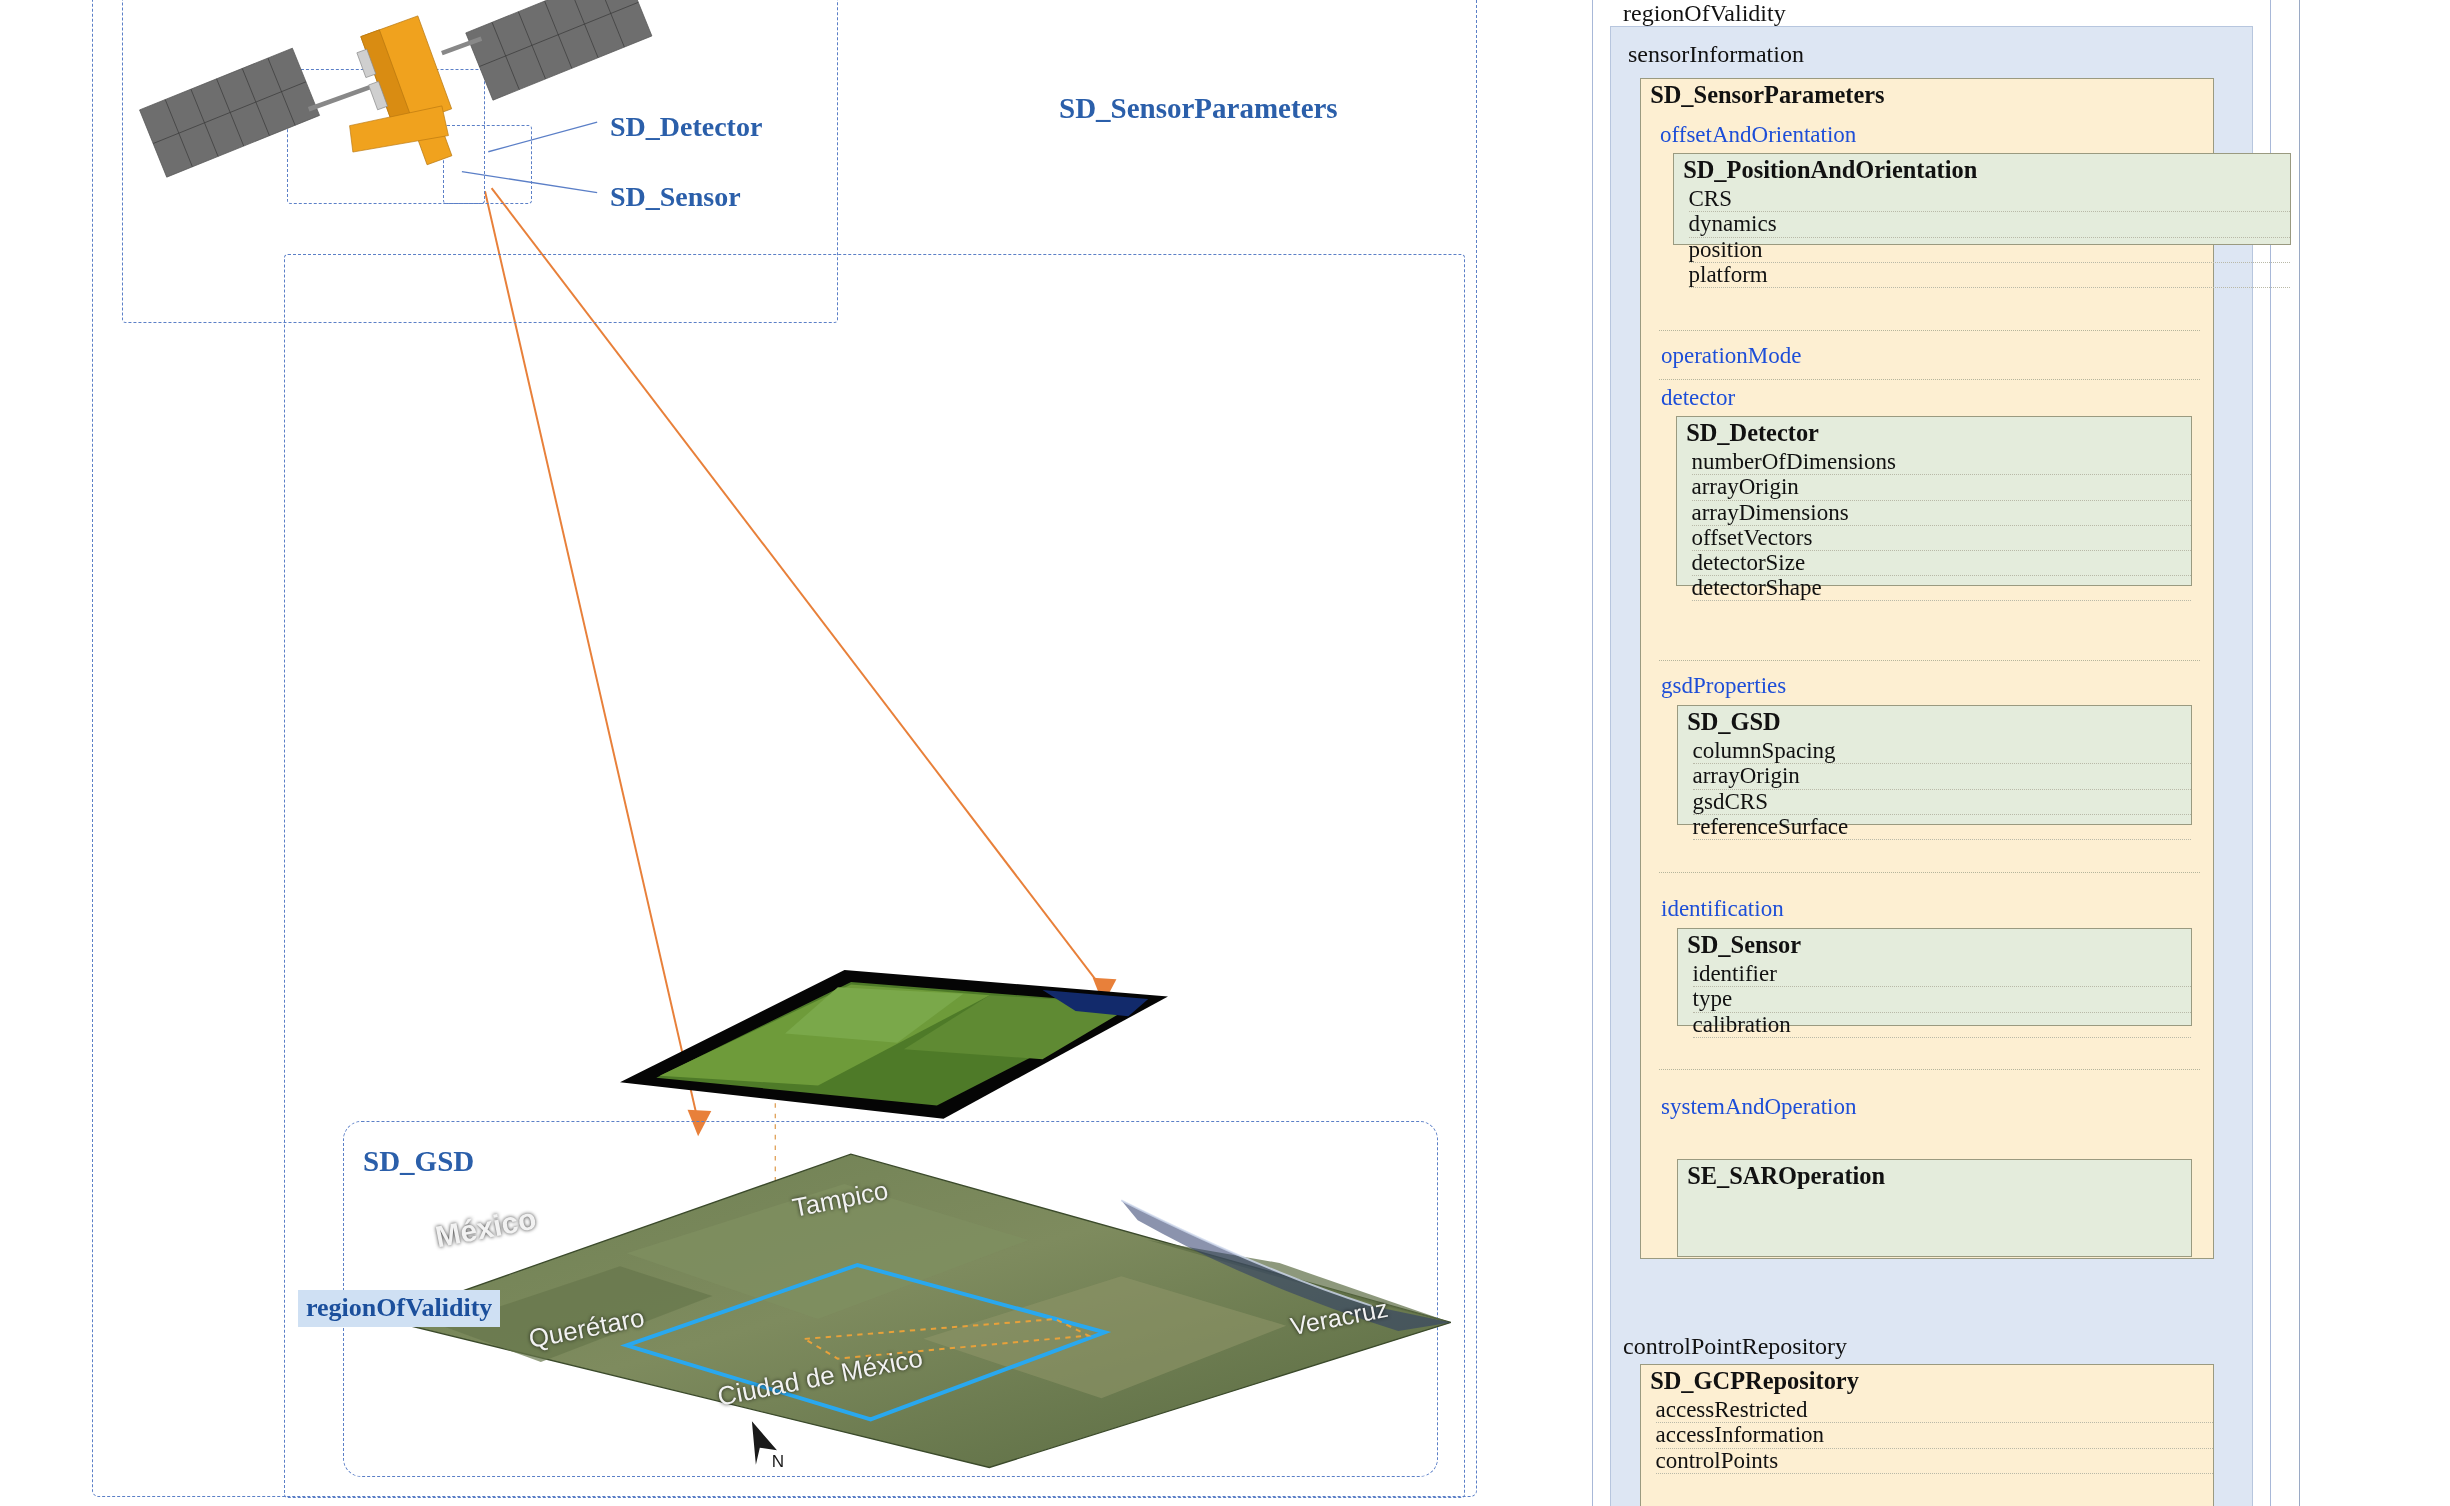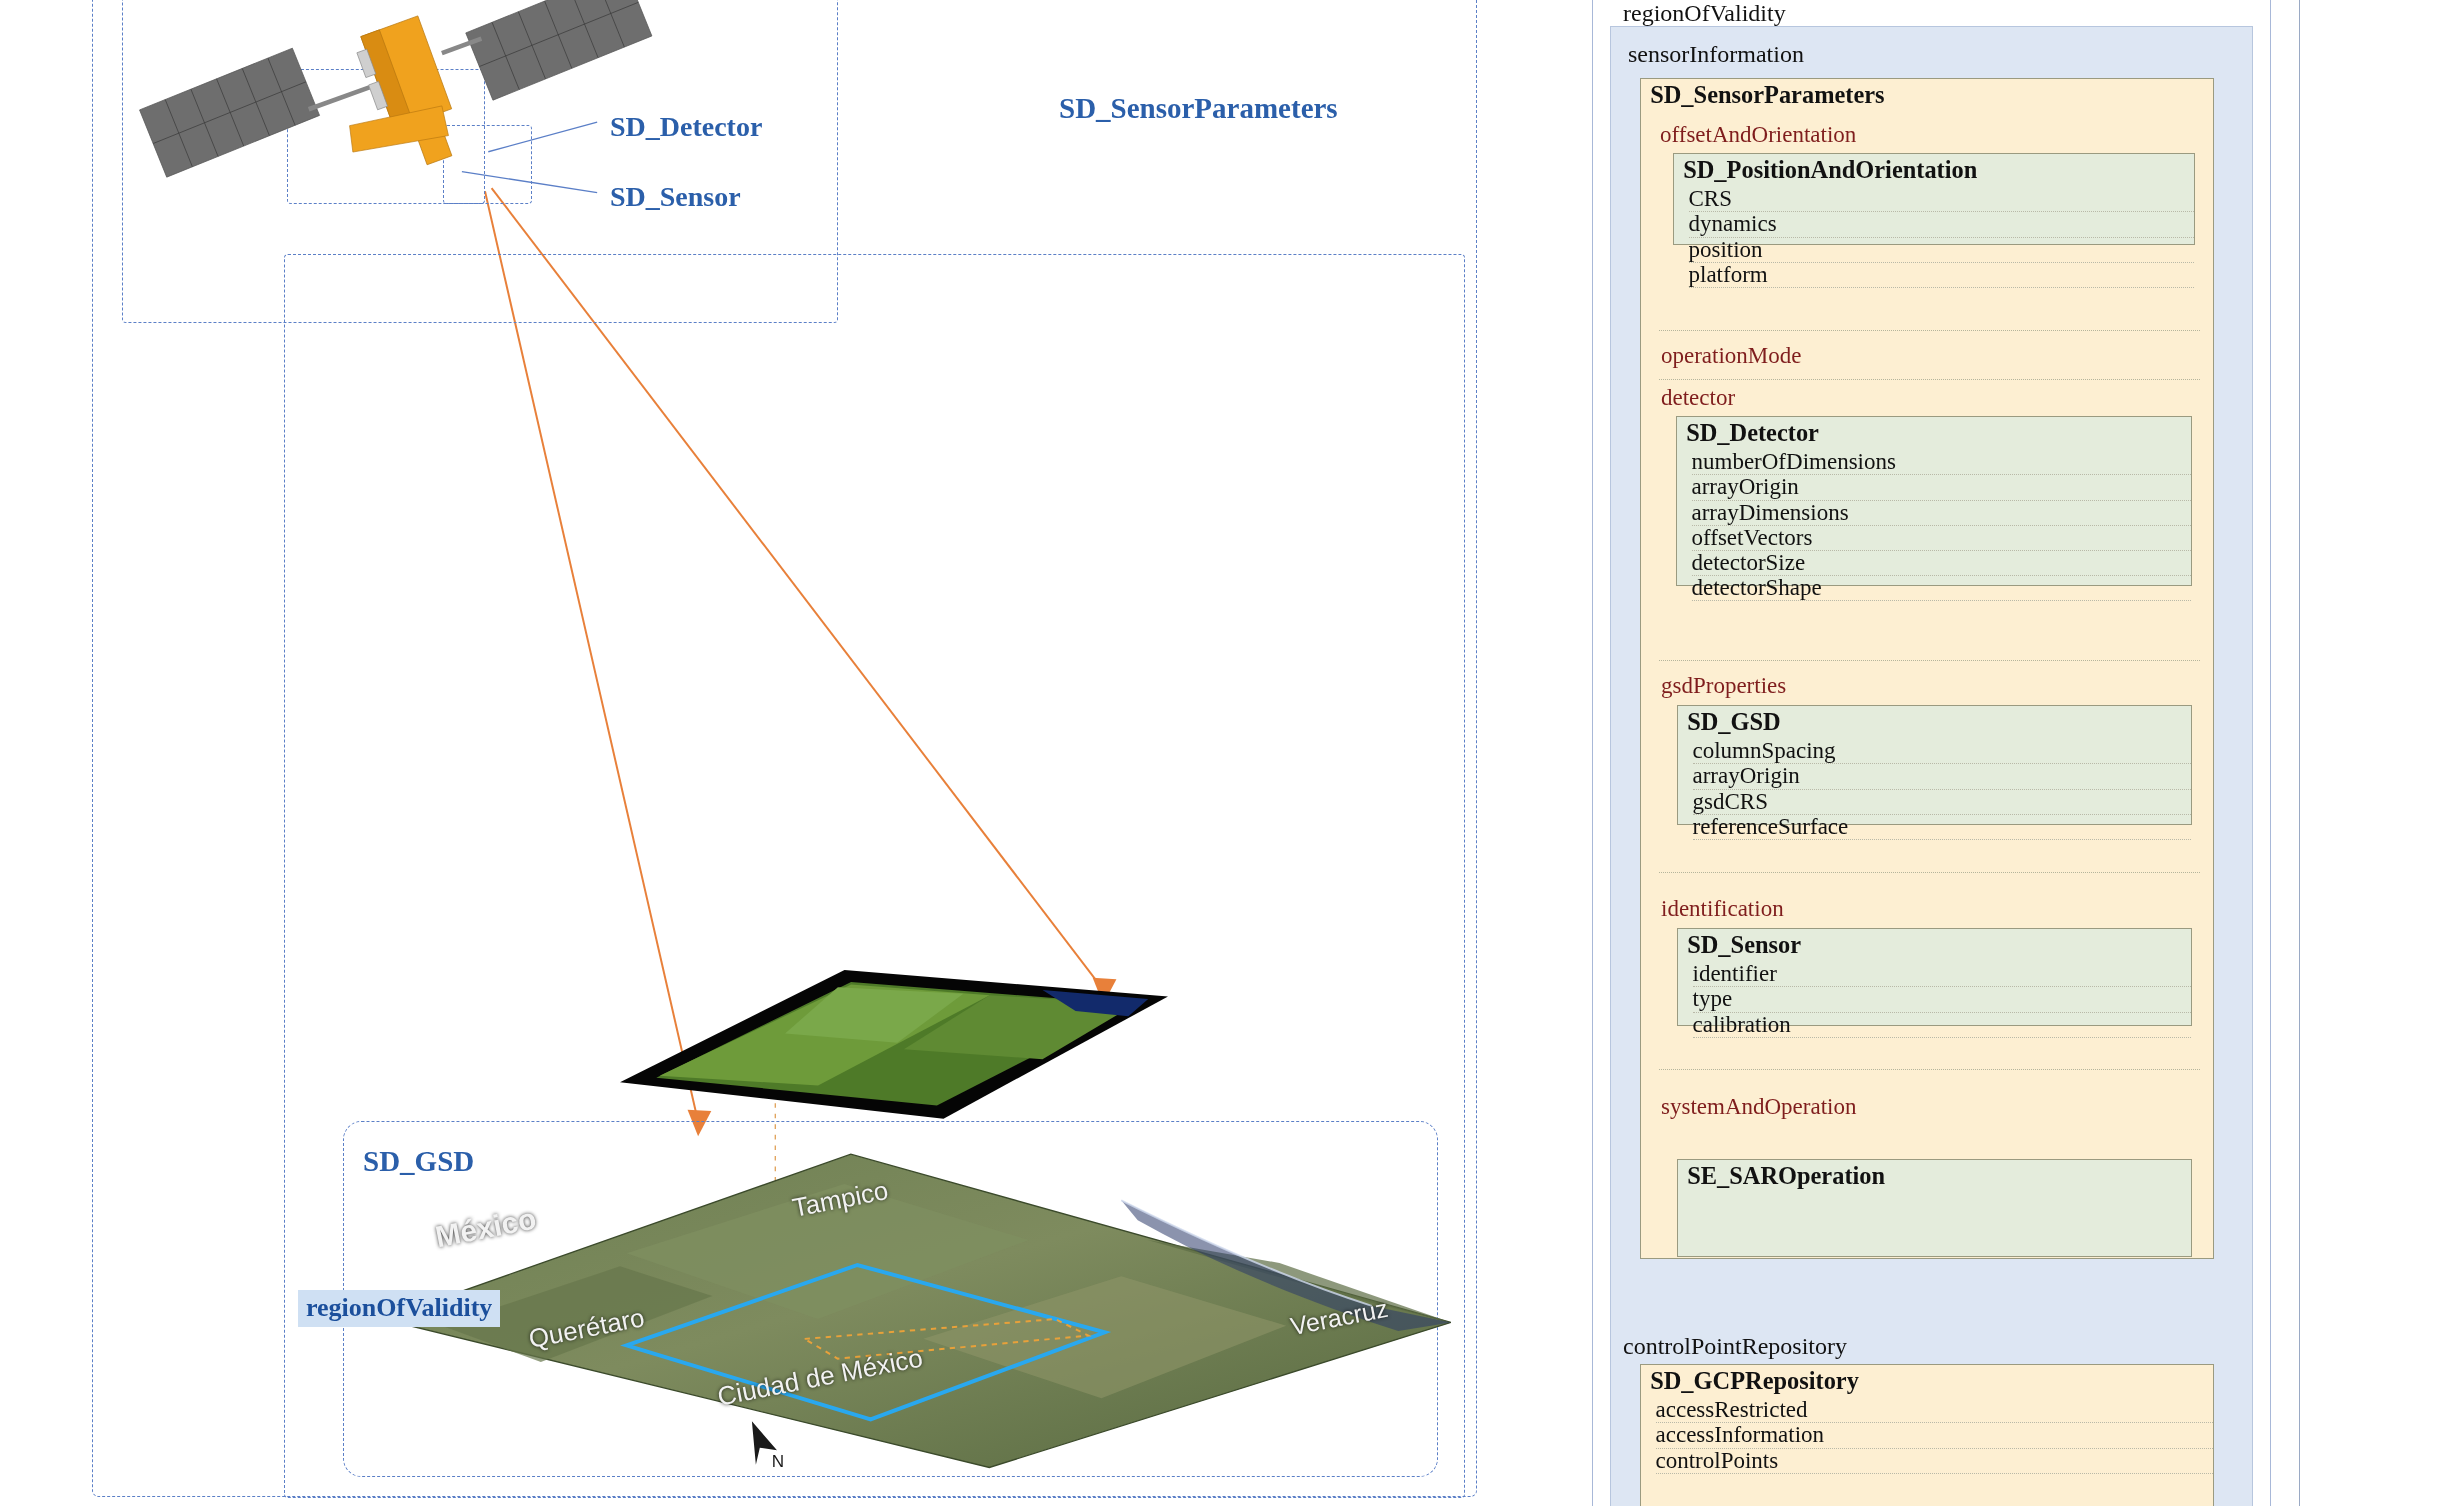--- a/index.html
+++ b/index.html
@@ -166,21 +166,21 @@
   .clsbox .attrs div {
     font-size: 23px;
     line-height: 1.05;
     color: #111;
     border-bottom: 0.7px dotted #b9b9a8;
     white-space: nowrap;
   }
   .group-label {
     position: absolute;
     font-size: 23px;
-    color: #7f1d1d;
+    color: #1d4ed8;
     white-space: nowrap;
   }
   .section-divider {
     position: absolute;
     height: 0;
     border-top: 0.7px dotted #b5b59c;
   }
 </style>
 </head>
 <body>
@@ -304,21 +304,21 @@
   <div id="right-rule"></div>
 
   <div class="attr-root" style="left:46px; top:0px;">regionOfValidity</div>
   <div class="attr-root" style="left:51px; top:41px;">sensorInformation</div>
 
   <div class="clsbox tan" style="left:63px; top:78px; width:574px; height:1181px;">
     <div class="title">SD_SensorParameters</div>
   </div>
 
   <div class="group-label" style="left:83px; top:122px;">offsetAndOrientation</div>
-  <div class="clsbox green" style="left:96px; top:153px; width:522px; height:92px;">
+  <div class="clsbox green" style="left:96px; top:153px; width:618px; height:92px;">
     <div class="title">SD_PositionAndOrientation</div>
     <div class="attrs">
       <div>CRS</div>
       <div>dynamics</div>
       <div>position</div>
       <div>platform</div>
     </div>
   </div>
   <div class="section-divider" style="left:82px; top:330px; width:541px;"></div>
 

